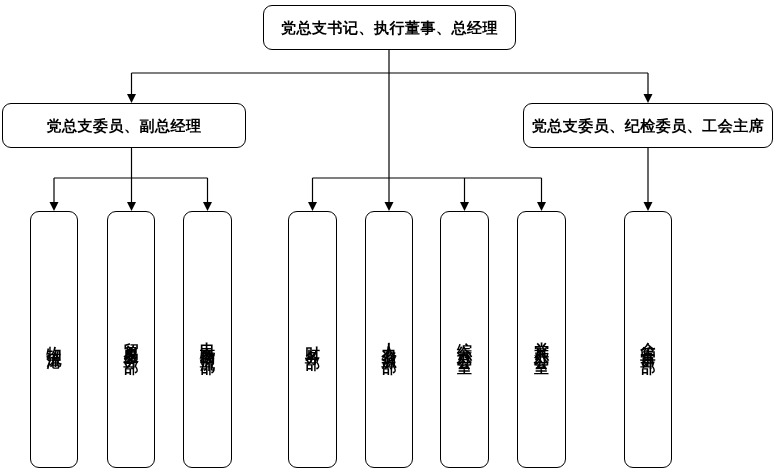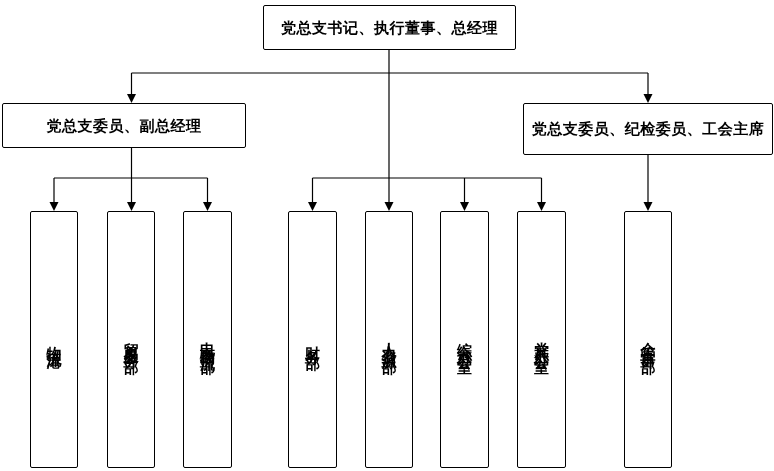--- a/index.html
+++ b/index.html
@@ -17,41 +17,41 @@
     left: 0; top: 0;
     width: 774px; height: 471px;
   }
   .node {
     position: absolute;
     display: flex;
     align-items: center;
     justify-content: center;
     background: #ffffff;
     border: 1.4px solid #000000;
-    border-radius: 2px;
+    border-radius: 9px;
     color: #000000;
     font-weight: bold;
     font-size: 15px;
     text-align: center;
     line-height: 1.2;
   }
   .node.h span {
     white-space: nowrap;
     letter-spacing: 0.5px;
   }
   .node.v span {
     writing-mode: vertical-rl;
     text-orientation: upright;
     letter-spacing: 4px;
     white-space: nowrap;
   }
   
   .n-root  { left: 263px; top: 5px;   width: 253px; height: 45px; }
   .n-mgr0  { left: 2px;   top: 103px; width: 244px; height: 45px; }
-  .n-mgr1  { left: 523px; top: 103px; width: 250px; height: 52px; }
+  .n-mgr1  { left: 523px; top: 103px; width: 250px; height: 45px; }
   .n-d0 { left: 30px;  top: 211px; width: 48px; height: 257px; }
   .n-d1 { left: 107px; top: 211px; width: 48px; height: 257px; }
   .n-d2 { left: 183px; top: 211px; width: 49px; height: 257px; }
   .n-d3 { left: 288px; top: 211px; width: 49px; height: 257px; }
   .n-d4 { left: 365px; top: 211px; width: 48px; height: 257px; }
   .n-d5 { left: 440px; top: 211px; width: 49px; height: 257px; }
   .n-d6 { left: 517px; top: 211px; width: 49px; height: 257px; }
   .n-d7 { left: 624px; top: 211px; width: 48px; height: 257px; }
 </style>
 </head>

